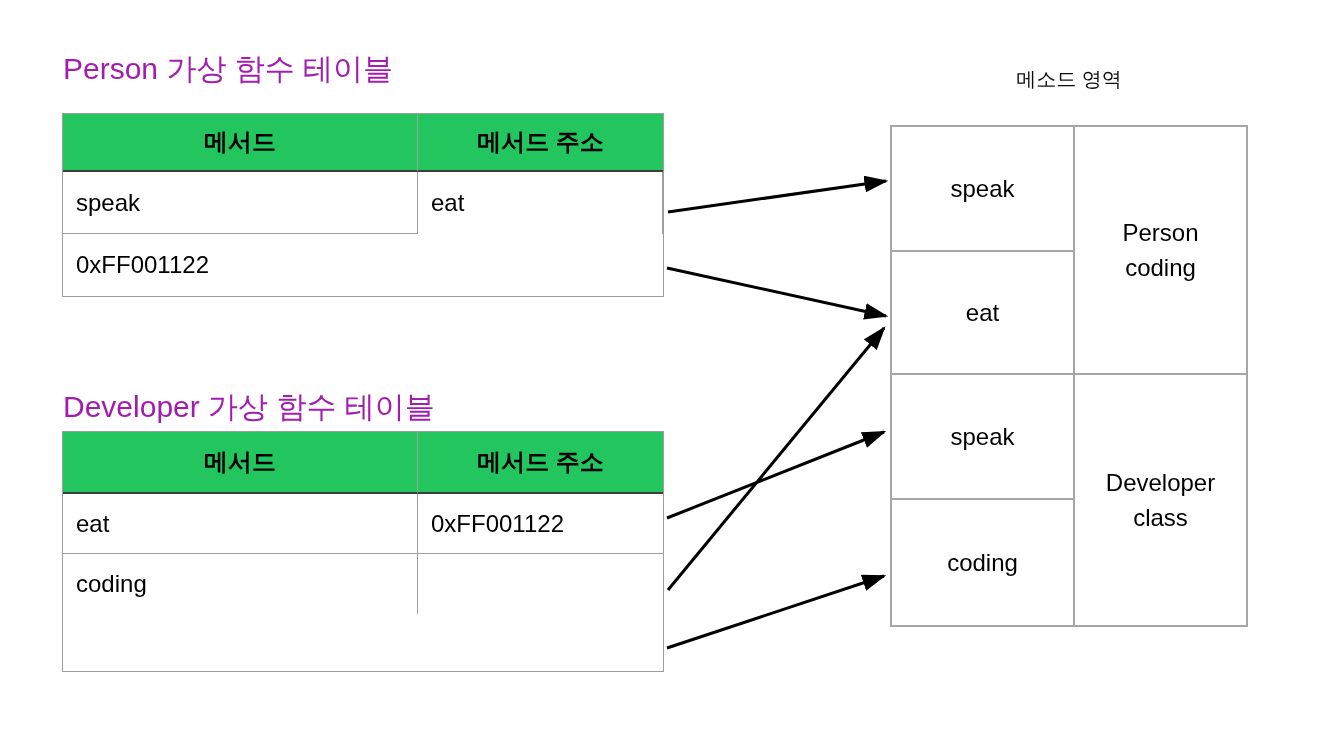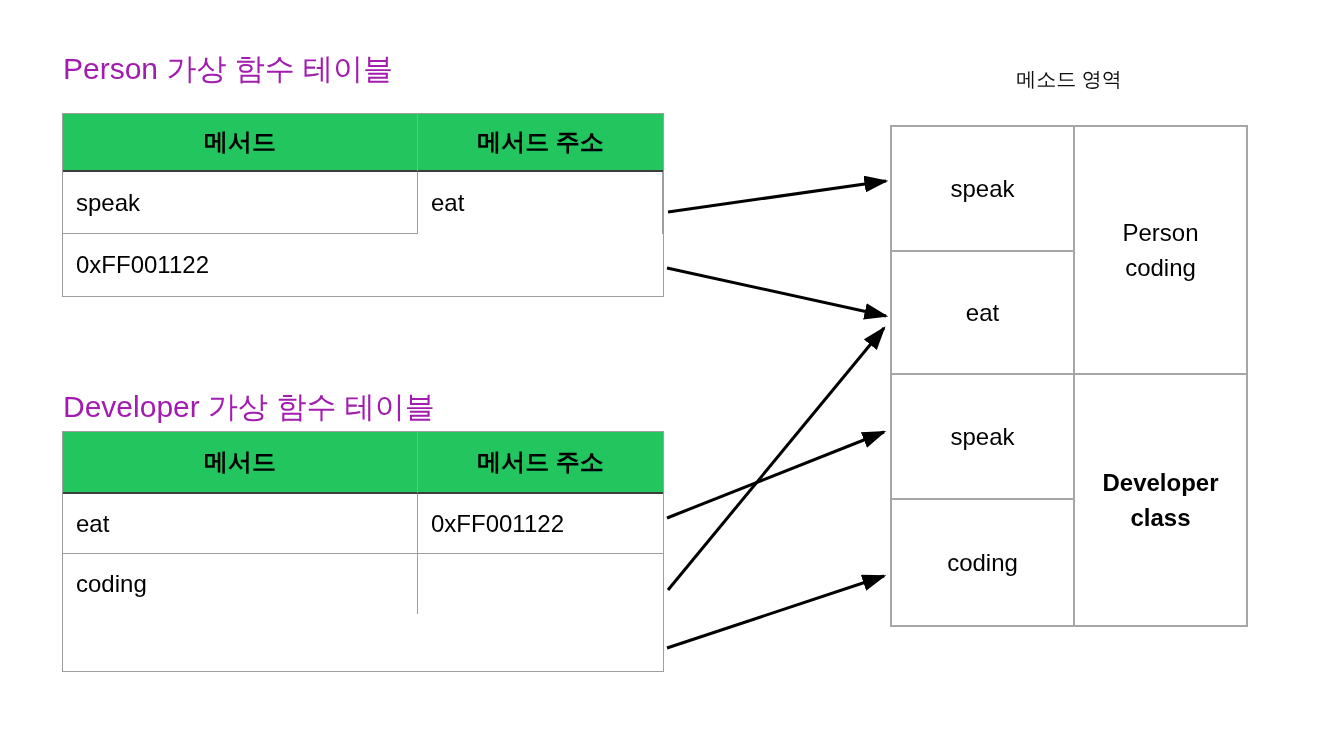--- a/index.html
+++ b/index.html
@@ -133,21 +133,21 @@
   </div>
 
   <div class="method-title">메소드 영역</div>
 
   <div class="method-grid">
     <div class="mcell mleft hdiv" style="grid-column:1; grid-row:1;">speak</div>
     <div class="mcell hdiv" style="grid-column:2; grid-row:1 / span 2;">Person
 coding</div>
     <div class="mcell mleft hdiv" style="grid-column:1; grid-row:2;">eat</div>
     <div class="mcell mleft hdiv" style="grid-column:1; grid-row:3;">speak</div>
-    <div class="mcell" style="grid-column:2; grid-row:3 / span 2;font-weight:bold;">Developer
+    <div class="mcell" style="grid-column:2; grid-row:3 / span 2;">Developer
 class</div>
     <div class="mcell mleft" style="grid-column:1; grid-row:4;">coding</div>
   </div>
 
   <svg id="arrows-svg" width="1330" height="751" viewBox="0 0 1330 751">
     <defs>
       <marker id="ah" viewBox="0 0 10 7" refX="9" refY="3.5" markerWidth="8" markerHeight="5.6" orient="auto">
         <path d="M0,0 L10,3.5 L0,7 Z"></path>
       </marker>
     </defs>

